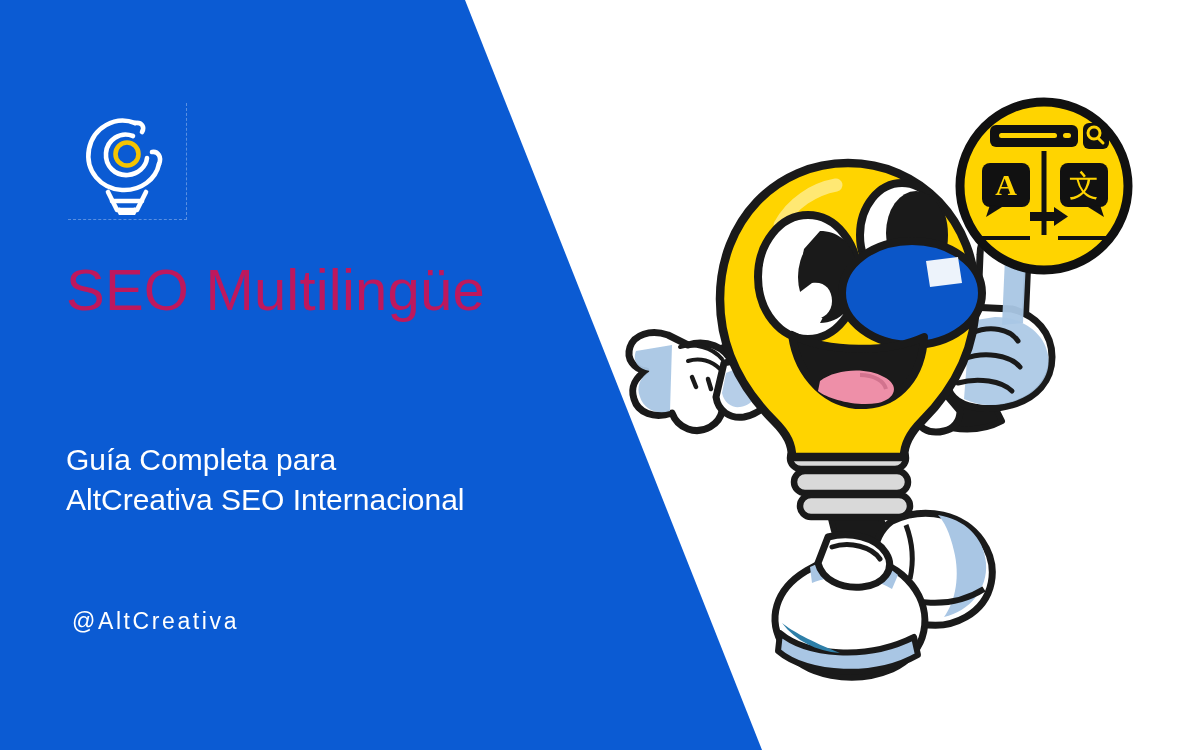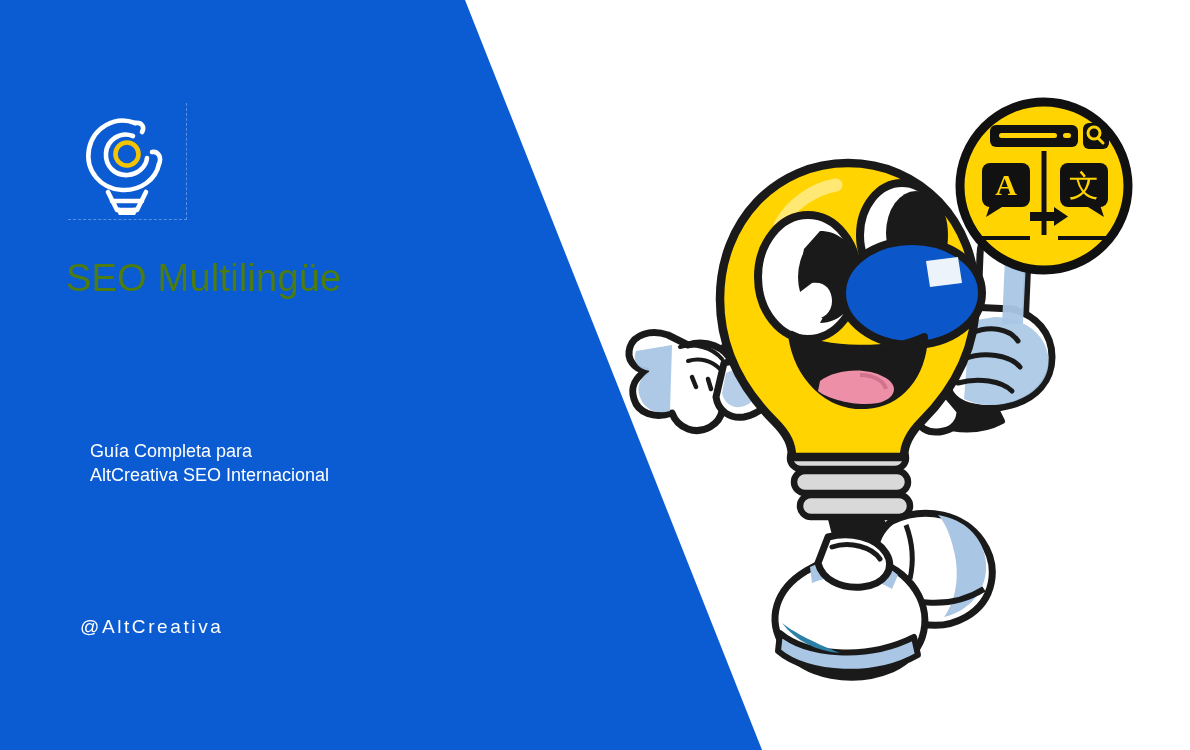--- a/index.html
+++ b/index.html
@@ -44,48 +44,46 @@
   .logo-svg {
     position: absolute;
     left: 7px;
     top: 6px;
   }
   
   .title {
     position: absolute;
     left: 66px;
     top: 258px;
-    font-size: 38px;
+    font-size: 58px;
     font-weight: 400;
-    color: #4d7c0f;
+    color: #be185d;
     letter-spacing: 0.2px;
     line-height: 1.1;
     white-space: nowrap;
   }
   .subtitle {
     position: absolute;
     left: 66px;
     top: 440px;
-    font-size: 18px;
+    font-size: 30px;
     font-weight: 400;
     color: #ffffff;
     line-height: 1.32;
     white-space: nowrap;
-    margin-left: 24px;
   }
   .handle {
     position: absolute;
-    left: 80px;
+    left: 72px;
     top: 608px;
-    font-size: 19px;
+    font-size: 23px;
     font-weight: 400;
     color: #ffffff;
     letter-spacing: 2.6px;
     white-space: nowrap;
-    margin-top: 8px;
   }
   
   .mascot {
     position: absolute;
     left: 540px;
     top: 85px;
     width: 620px;
     height: 610px;
   }
 </style>

